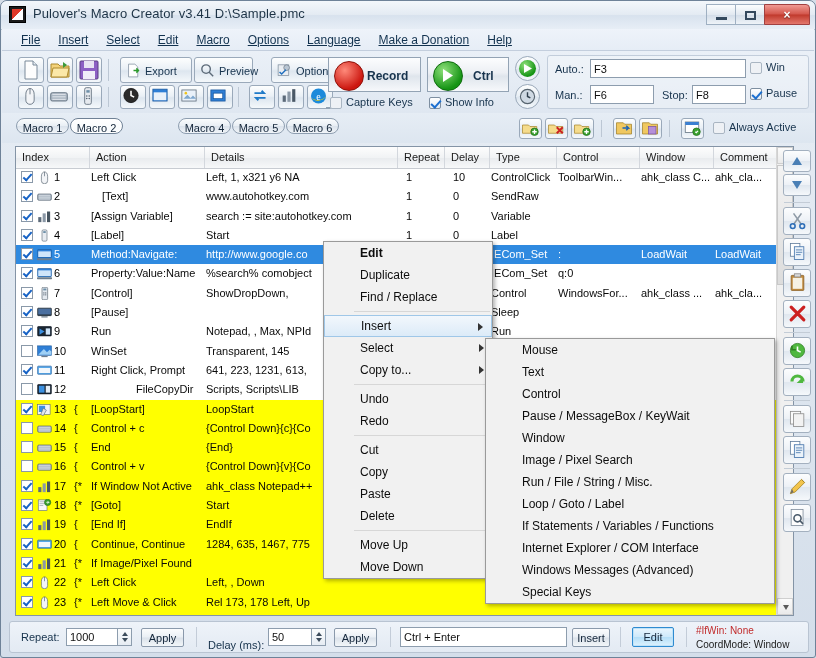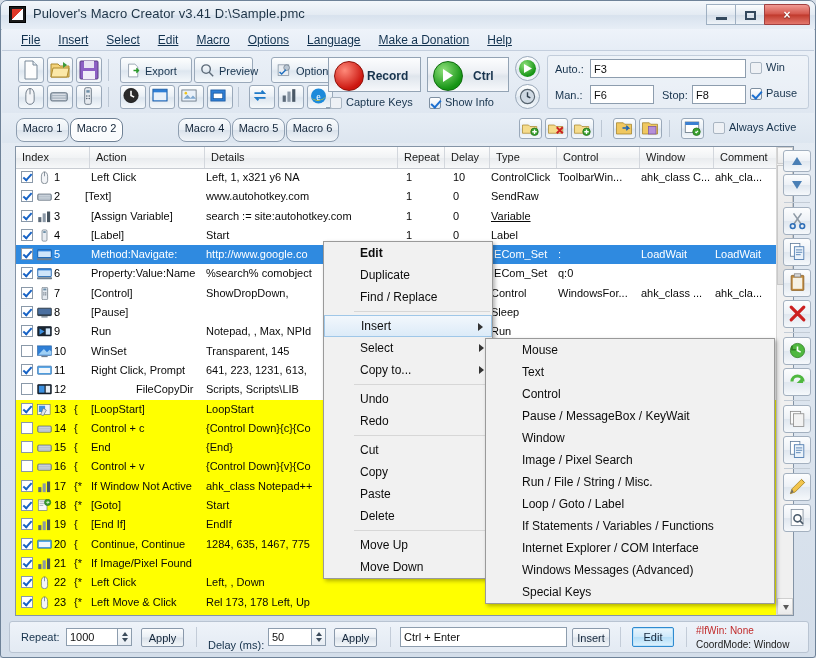--- a/index.html
+++ b/index.html
@@ -67,21 +67,21 @@
   .chk.dis{background:#eef1f5;border-color:#a9b5c2;}
   .bigbtn{position:absolute;box-sizing:border-box;border:1px solid #93a3b4;border-radius:0;
     background:linear-gradient(180deg,#fcfdfe 0%,#eceff4 45%,#dfe5ec 55%,#f6f8fb 100%);}
   .circ{position:absolute;border-radius:50%;}
   .inbox{position:absolute;box-sizing:border-box;border:1px solid #8d9dae;background:#fff;
     font-size:11px;color:#101010;padding:2px 3px;line-height:14px;}
   .grpbox{position:absolute;box-sizing:border-box;border:1px solid #c2cddb;border-radius:3px;background:rgba(255,255,255,.25);}
   
   .tabrow{position:absolute;left:1px;top:112px;width:812px;height:30px;
     background:linear-gradient(180deg,#e6edf5 0%,#dde6f0 100%);}
-  .tab{position:absolute;top:5px;height:24px;box-sizing:border-box;
+  .tab{position:absolute;top:5px;height:16px;box-sizing:border-box;
     border:1px solid #8e9eb0;border-radius:8px;
     background:linear-gradient(180deg,#fafcfd 0%,#e9eff5 48%,#dbe3ec 52%,#f1f5f9 100%);
     font-size:11px;color:#14263a;text-align:center;line-height:18px;}
   .tab.sel{background:linear-gradient(180deg,#fff 0%,#f7fafc 100%);
     border-color:#6f8195;box-shadow:inset 0 0 0 1px #fff;}
   
   .list{position:absolute;left:14px;top:145px;width:779px;height:470px;
     box-sizing:border-box;border:1px solid #8494a6;background:#fff;overflow:hidden;}
   .lhead{position:absolute;left:0;top:0;width:779px;height:21px;
     background:linear-gradient(180deg,#fdfdfd 0%,#f1f3f5 50%,#e8ebee 51%,#f7f8f9 100%);
@@ -429,42 +429,42 @@
           <span class="cell" style="left: 625px; width: 70px;">ahk_class C...</span>
           <span class="cell" style="left: 699px; width: 63px;">ahk_cla...</span>
         </div>
         <div class="row">
           <span class="rchk on"></span>
           <span class="rico"><svg width="15" height="13" viewBox="0 0 24 20">
               <rect x="1" y="6" width="22" height="10" rx="2" fill="#a9b5c1" stroke="#4d5b69"></rect>
               <path d="M3 8h18M3 11h18M3 14h18" stroke="#eef1f5"></path>
             </svg></span>
           <span class="ridx">2</span>
-          <span class="cell" style="left: 61px; width: 111px; padding-left: 8px;">[Text]</span>
+          <span class="cell" style="left: 78px; width: 111px; padding-left: 8px;">[Text]</span>
           <span class="cell" style="left: 190px; width: 189px;">www.autohotkey.com</span>
           <span class="cell" style="left: 390px; width: 43px;">1</span>
           <span class="cell" style="left: 437px; width: 41px;">0</span>
           <span class="cell" style="left: 475px; width: 63px;">SendRaw</span>
           <span class="cell" style="left: 542px; width: 79px;"></span>
           <span class="cell" style="left: 625px; width: 70px;"></span>
           <span class="cell" style="left: 699px; width: 63px;"></span>
         </div>
         <div class="row">
           <span class="rchk on"></span>
           <span class="rico"><svg width="15" height="13" viewBox="0 0 24 20">
               <rect x="2" y="11" width="5" height="8" fill="#5c6a79"></rect>
               <rect x="9" y="5" width="5" height="14" fill="#8b98a6"></rect>
               <rect x="16" y="2" width="5" height="17" fill="#46545f"></rect>
             </svg></span>
           <span class="ridx">3</span>
           <span class="cell" style="left: 75px; width: 111px;">[Assign Variable]</span>
           <span class="cell" style="left: 190px; width: 189px;">search := site:autohotkey.com</span>
           <span class="cell" style="left: 390px; width: 43px;">1</span>
           <span class="cell" style="left: 437px; width: 41px;">0</span>
-          <span class="cell" style="left: 475px; width: 63px; text-decoration: underline;">Variable</span>
+          <span class="cell" style="left: 475px; width: 63px;">Variable</span>
           <span class="cell" style="left: 542px; width: 79px;"></span>
           <span class="cell" style="left: 625px; width: 70px;"></span>
           <span class="cell" style="left: 699px; width: 63px;"></span>
         </div>
         <div class="row">
           <span class="rchk on"></span>
           <span class="rico"><svg width="15" height="13" viewBox="0 0 24 20">
               <rect x="8" y="1" width="8" height="18" rx="2" fill="#e8ecf1" stroke="#5d6b79"></rect>
               <rect x="10" y="3" width="4" height="3" fill="#6d8fa8"></rect>
             </svg></span>

